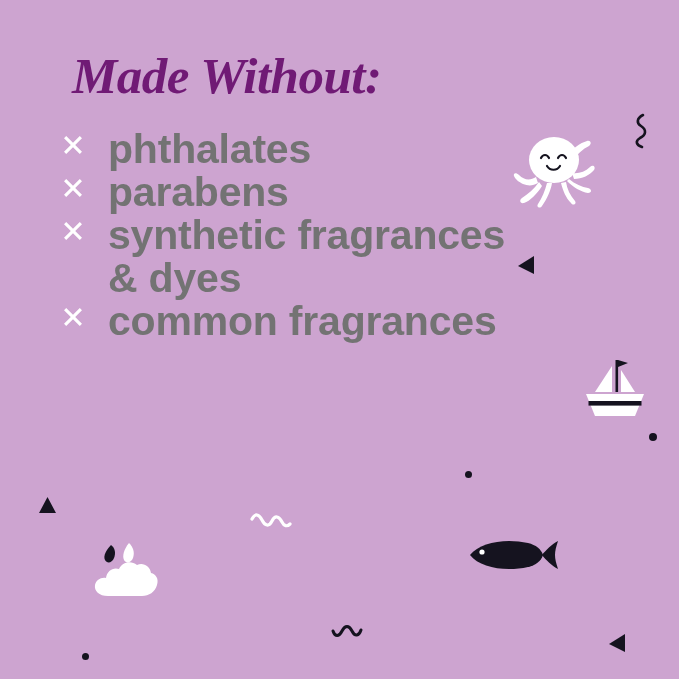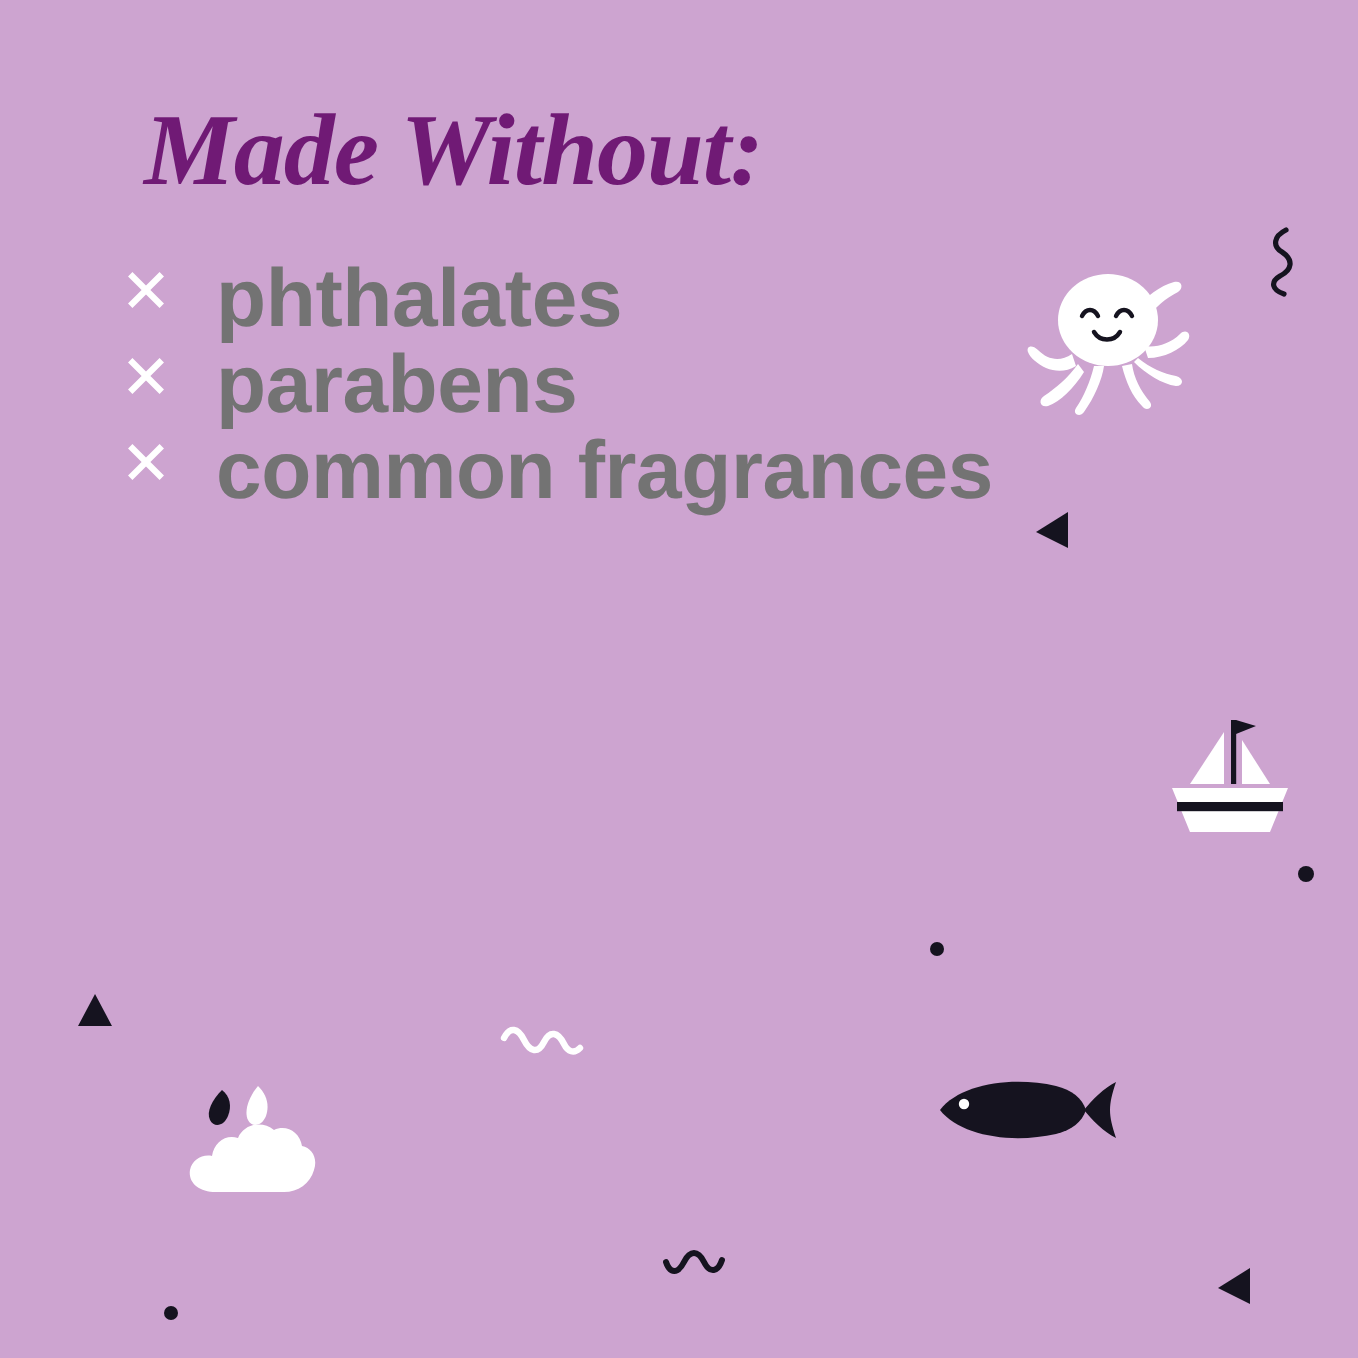--- a/index.html
+++ b/index.html
@@ -108,20 +108,33 @@
             <path d="M4.6 2.2 L12 9.6 L19.4 2.2 L21.8 4.6 L14.4 12 L21.8 19.4 L19.4 21.8 L12 14.4 L4.6 21.8 L2.2 19.4 L9.6 12 L2.2 4.6 Z" fill="#ffffff"></path>
           </svg>
         </span>
       </div>
       <div class="txtcell">
         <span class="ln">parabens</span>
       </div>
     </div>
 
 
+    <div class="row">
+      <div class="xcell">
+        <span class="xmark">
+          <svg viewBox="0 0 24 24" width="22" height="22">
+            <path d="M4.6 2.2 L12 9.6 L19.4 2.2 L21.8 4.6 L14.4 12 L21.8 19.4 L19.4 21.8 L12 14.4 L4.6 21.8 L2.2 19.4 L9.6 12 L2.2 4.6 Z" fill="#ffffff"></path>
+          </svg>
+        </span>
+      </div>
+      <div class="txtcell">
+        <span class="ln">synthetic fragrances</span>
+        <span class="ln">&amp; dyes</span>
+      </div>
+    </div>
 
     <div class="row">
       <div class="xcell">
         <span class="xmark">
           <svg viewBox="0 0 24 24" width="22" height="22">
             <path d="M4.6 2.2 L12 9.6 L19.4 2.2 L21.8 4.6 L14.4 12 L21.8 19.4 L19.4 21.8 L12 14.4 L4.6 21.8 L2.2 19.4 L9.6 12 L2.2 4.6 Z" fill="#ffffff"></path>
           </svg>
         </span>
       </div>
       <div class="txtcell">

